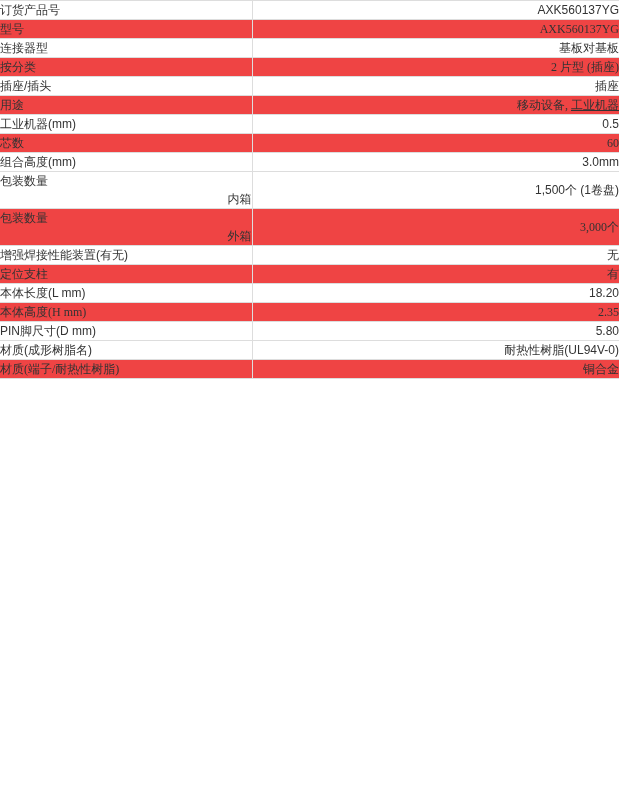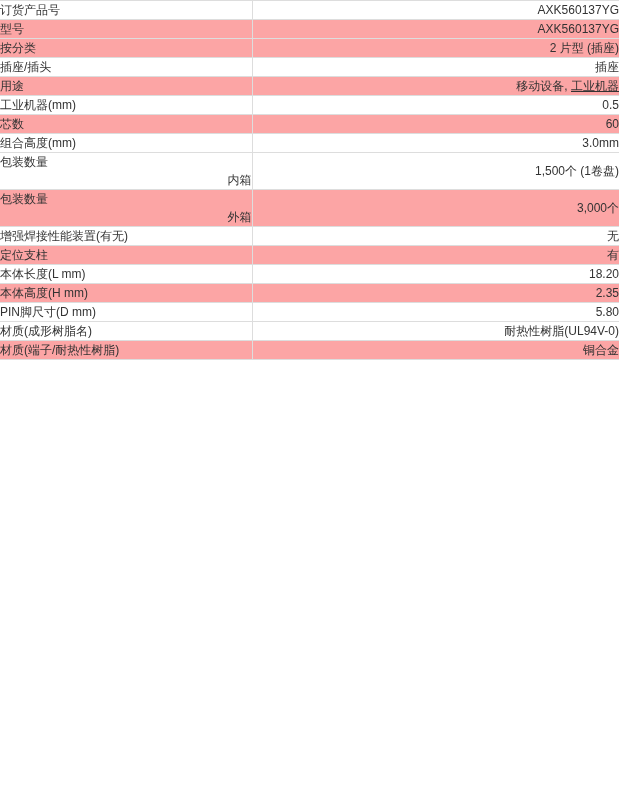--- a/index.html
+++ b/index.html
@@ -19,21 +19,22 @@
     table-layout: fixed;
     font-size: 12px;
   }
   table.spec-table col.col-label { width: 252px; }
   table.spec-table col.col-value { width: 367px; }
 
   table.spec-table tr {
     background: #ffffff;
   }
   table.spec-table tr.alt {
-    background: #fca5a5;
+    background: #ef4444;
+    font-family: Liberation Serif, serif;
   }
   table.spec-table td {
     border-bottom: 1px solid #dddddd;
     padding: 0;
     vertical-align: middle;
   }
   td.label-cell {
     padding: 12px 10px 12px 12px;
     color: #333333;
     line-height: 1.5;
@@ -68,20 +69,24 @@
     <col class="col-value">
   </colgroup>
   <tbody>
       <tr>
         <td class="label-cell"><span>订货产品号</span></td>
         <td class="value-cell"><span>AXK560137YG</span></td>
       </tr>
       <tr class="alt">
         <td class="label-cell"><span>型号</span></td>
         <td class="value-cell"><span>AXK560137YG</span></td>
+      </tr>
+      <tr>
+        <td class="label-cell"><span>连接器型</span></td>
+        <td class="value-cell"><span>基板对基板</span></td>
       </tr>
       <tr class="alt">
         <td class="label-cell"><span>按分类</span></td>
         <td class="value-cell"><span>2 片型 (插座)</span></td>
       </tr>
       <tr>
         <td class="label-cell"><span>插座/插头</span></td>
         <td class="value-cell"><span>插座</span></td>
       </tr>
       <tr class="alt">

